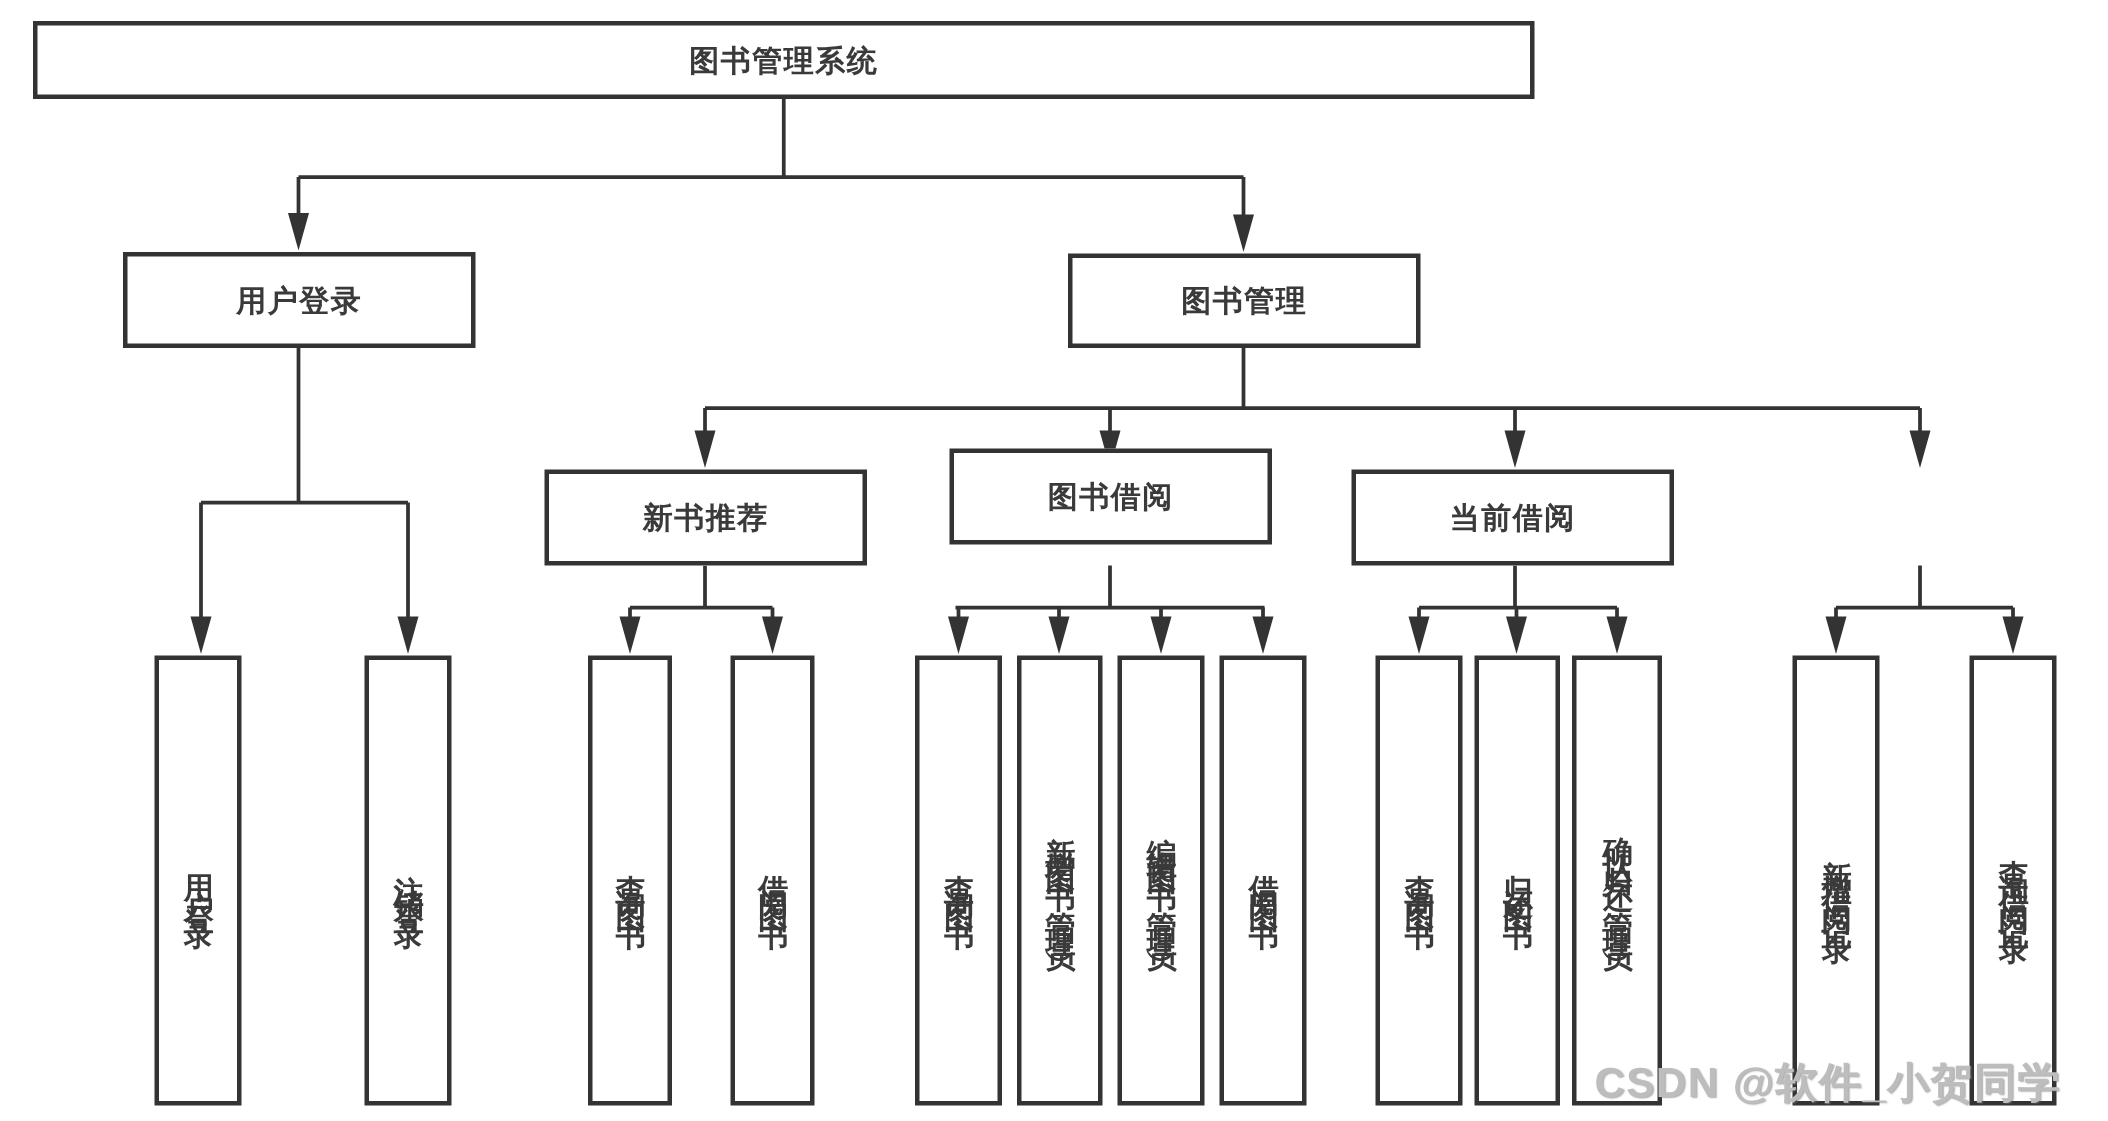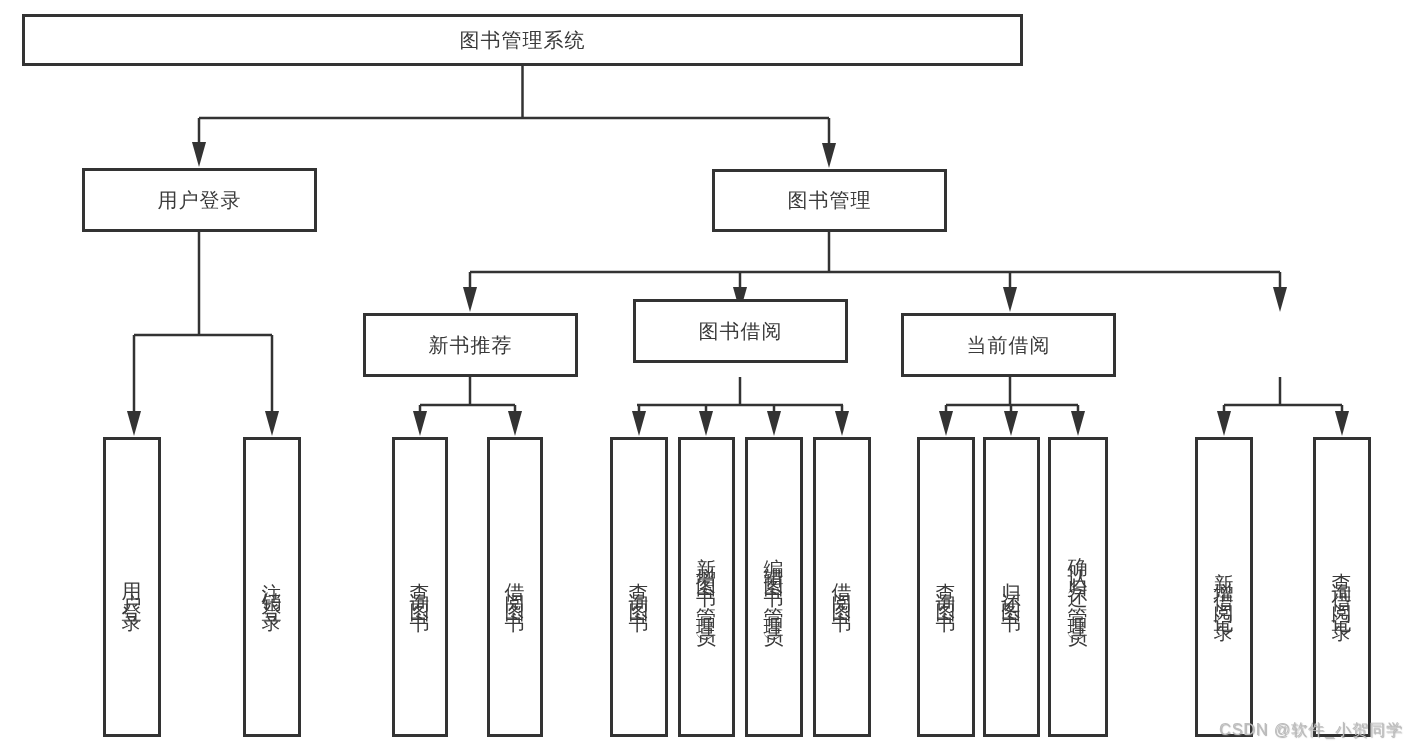--- a/index.html
+++ b/index.html
@@ -2,20 +2,21 @@
 <html style="--line: #333333; --text: #3a3a3a; --background: #ffffff; --watermark: #bdbdbd;"><head>
 <meta charset="utf-8">
 <style>
   html,body{margin:0;padding:0;background:#fff;}
   .canvas{
     position:relative;
     width:1405px;height:747px;
     background:var(--background,#ffffff);
     font-family:"Liberation Sans","DejaVu Sans",sans-serif;
     overflow:hidden;
+    font-weight:bold;
   }
   .wires{position:absolute;left:0;top:0;width:1405px;height:747px;pointer-events:none;}
   .cline{stroke:var(--line,#333333);stroke-width:2.5;fill:none;}
   .carrow{fill:var(--line,#333333);stroke:none;}
   .hbox{
     position:absolute;box-sizing:border-box;
     border:3px solid var(--line,#333333);
     background:var(--background,#ffffff);
     display:flex;align-items:center;justify-content:center;
     color:var(--text,#3a3a3a);
@@ -31,22 +32,22 @@
   }
   .vbox .vtext{
     writing-mode:vertical-rl;
     text-orientation:mixed;
     font-size:20px;line-height:1;
     letter-spacing:10px;
     color:var(--text,#3a3a3a);
     white-space:nowrap;
   }
   .watermark{
-    position:absolute;right:2px;bottom:6px;
-    font-size:16px;letter-spacing:1px;
+    position:absolute;right:31px;bottom:6px;
+    font-size:28px;letter-spacing:1px;
     color:var(--watermark,#bdbdbd);
     text-shadow:1px 1px 1px rgba(110,110,110,0.55);
     white-space:nowrap;
   }
 </style>
 </head>
 <body>
 
 <div class="canvas">
 

